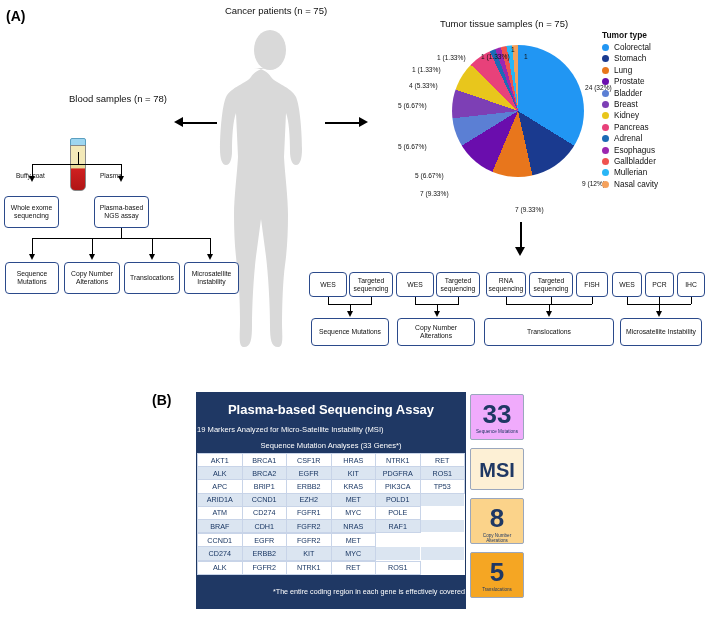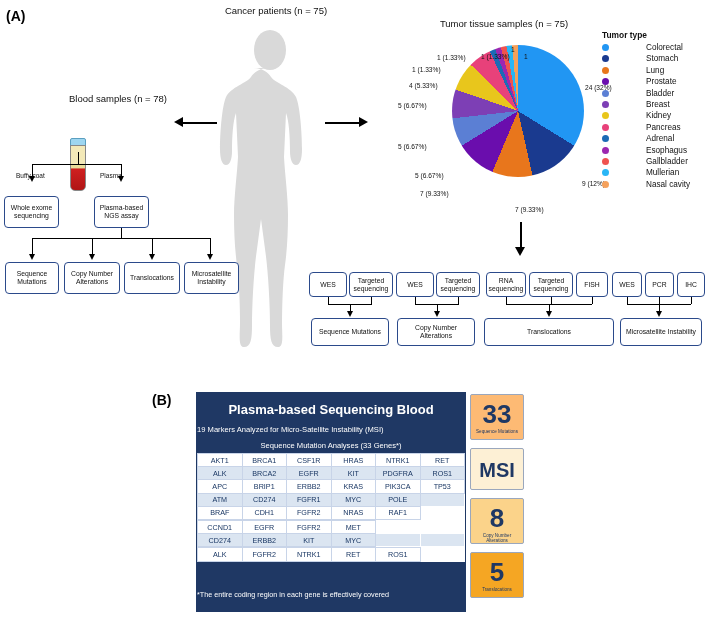--- a/index.html
+++ b/index.html
@@ -151,21 +151,20 @@
   #legend-title {
     font-size: 8.4px;
     font-weight: bold;
     margin-bottom: 3px;
     color: #111;
   }
   .legend-item {
     display: flex;
     align-items: center;
     margin-bottom: 2.4px;
-    gap: 32px;
   }
   .legend-swatch {
     width: 7px; height: 7px;
     border-radius: 50%;
     margin-right: 5px;
     flex: 0 0 auto;
   }
   .legend-text { font-size: 8.2px; color: #111; }
 
   
@@ -208,22 +207,22 @@
     text-align: center;
     padding: 1.6px 0;
     background: #ffffff;
     border: 0.5px solid #c8d4e8;
   }
   .gene-table tr:nth-child(even) td { background: #dbe5f1; }
   .gene-table td.empty { background: #ffffff; border-color: #ffffff; }
   #assay-footer {
     color: #ffffff;
     font-size: 7.2px;
-    text-align: left;
-    padding: 28px 0 12px 0;
+    text-align: right;
+    padding: 12px 0 12px 0;
   }
   
   .stat-card {
     position: absolute;
     width: 54px;
     border: 1px solid #9aa7bd;
     box-sizing: border-box;
     text-align: center;
     border-radius: 2px;
   }
@@ -447,21 +446,21 @@
 <div class="fbox" style="left:484px; top:318px; width:130px; height:28px;">
     <span>Translocations</span>
   </div>
 <div class="fbox" style="left:620px; top:318px; width:82px; height:28px;">
     <span>Microsatellite Instability</span>
   </div>
 
 <div class="panel-label" id="panel-b-label">(B)</div>
 
 <div id="assay-panel">
-  <div id="assay-title">Plasma-based Sequencing Blood</div>
+  <div id="assay-title">Plasma-based Sequencing Assay</div>
   <div id="assay-sub1">19 Markers Analyzed for Micro-Satellite Instability (MSI)</div>
   <div class="section-bar">Sequence Mutation Analyses (33 Genes*)</div>
   <table class="gene-table">
     <tbody>
         <tr>
       <td>AKT1</td>
       <td>BRCA1</td>
       <td>CSF1R</td>
       <td>HRAS</td>
       <td>NTRK1</td>
@@ -477,20 +476,28 @@
     </tr>
     <tr>
       <td>APC</td>
       <td>BRIP1</td>
       <td>ERBB2</td>
       <td>KRAS</td>
       <td>PIK3CA</td>
       <td>TP53</td>
     </tr>
     <tr>
+      <td>ARID1A</td>
+      <td>CCND1</td>
+      <td>EZH2</td>
+      <td>MET</td>
+      <td>POLD1</td>
+      <td class="empty"></td>
+    </tr>
+    <tr>
       <td>ATM</td>
       <td>CD274</td>
       <td>FGFR1</td>
       <td>MYC</td>
       <td>POLE</td>
       <td class="empty"></td>
     </tr>
     <tr>
       <td>BRAF</td>
       <td>CDH1</td>
@@ -532,21 +539,21 @@
       <td>RET</td>
       <td>ROS1</td>
       <td class="empty"></td>
     </tr>
   </tbody>
     </table>
 
   <div id="assay-footer">*The entire coding region in each gene is effectively covered</div>
 </div>
 
-<div class="stat-card" style="left:470px; top:394px; height:46px; background:#fdba74;">
+<div class="stat-card" style="left:470px; top:394px; height:46px; background:#f0abfc;">
   <div class="stat-value" style="font-size:26px; padding-top:6px;">33</div>
   <div class="stat-caption">Sequence Mutations</div>
 </div>
 <div class="stat-card" style="left:470px; top:448px; height:42px; background:#fdf0d5;">
   <div class="stat-value" style="font-size:20px; padding-top:11px;">MSI</div>
   <div class="stat-caption"></div>
 </div>
 <div class="stat-card" style="left:470px; top:498px; height:46px; background:#fbd38a;">
   <div class="stat-value" style="font-size:26px; padding-top:6px;">8</div>
   <div class="stat-caption">Copy Number Alterations</div>

